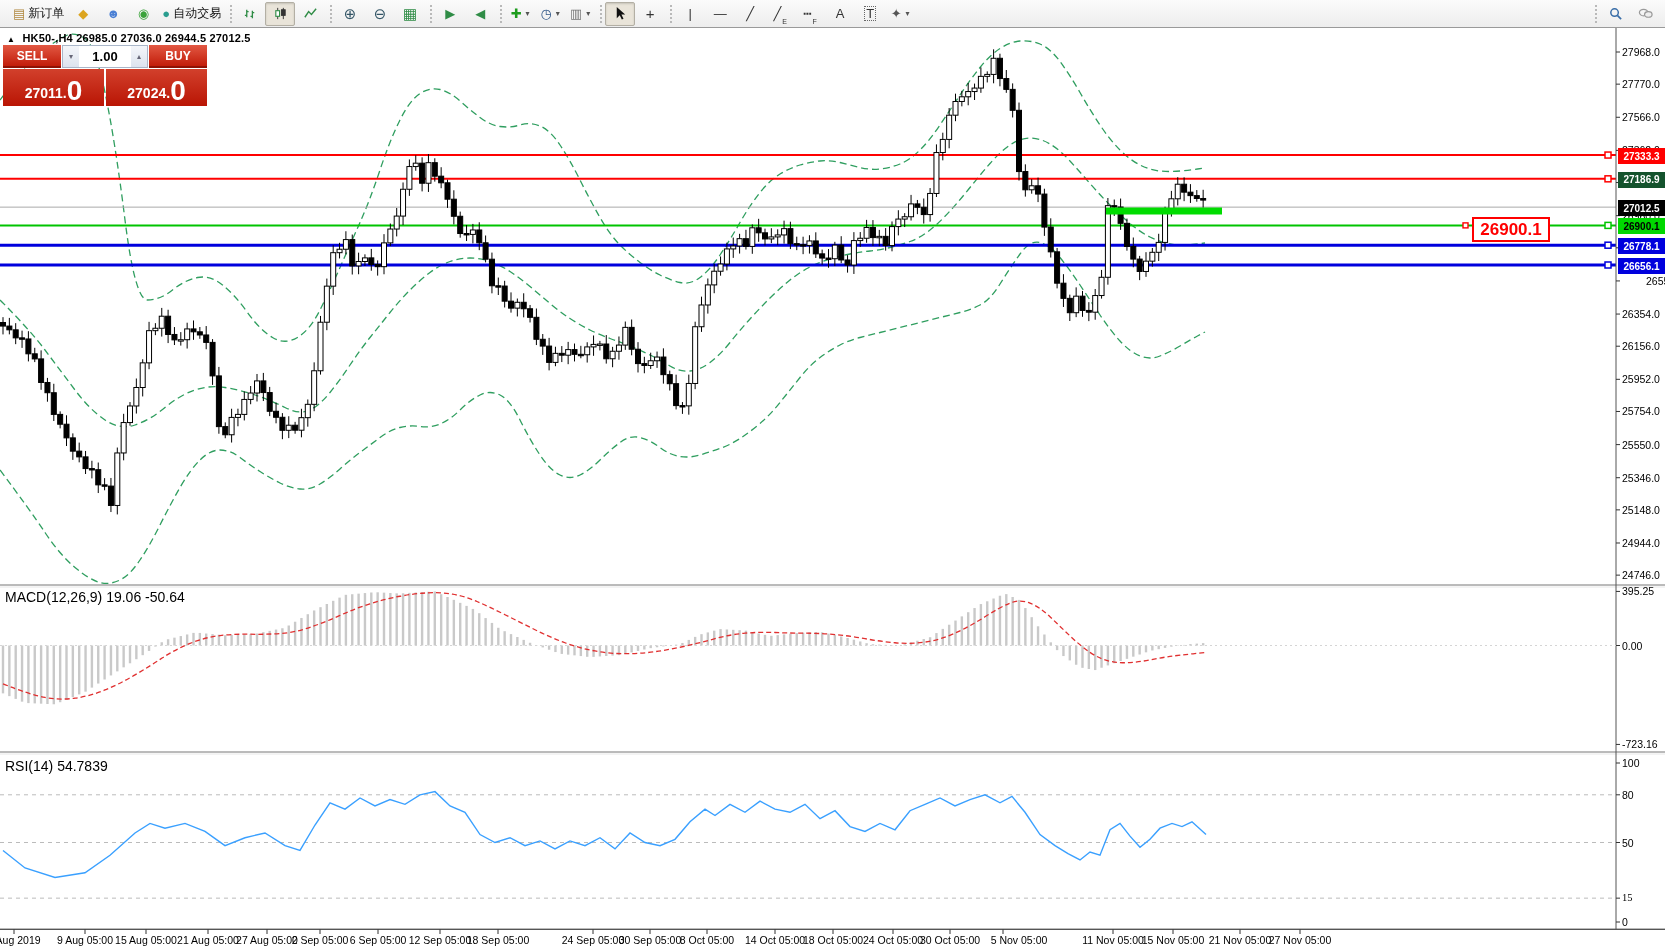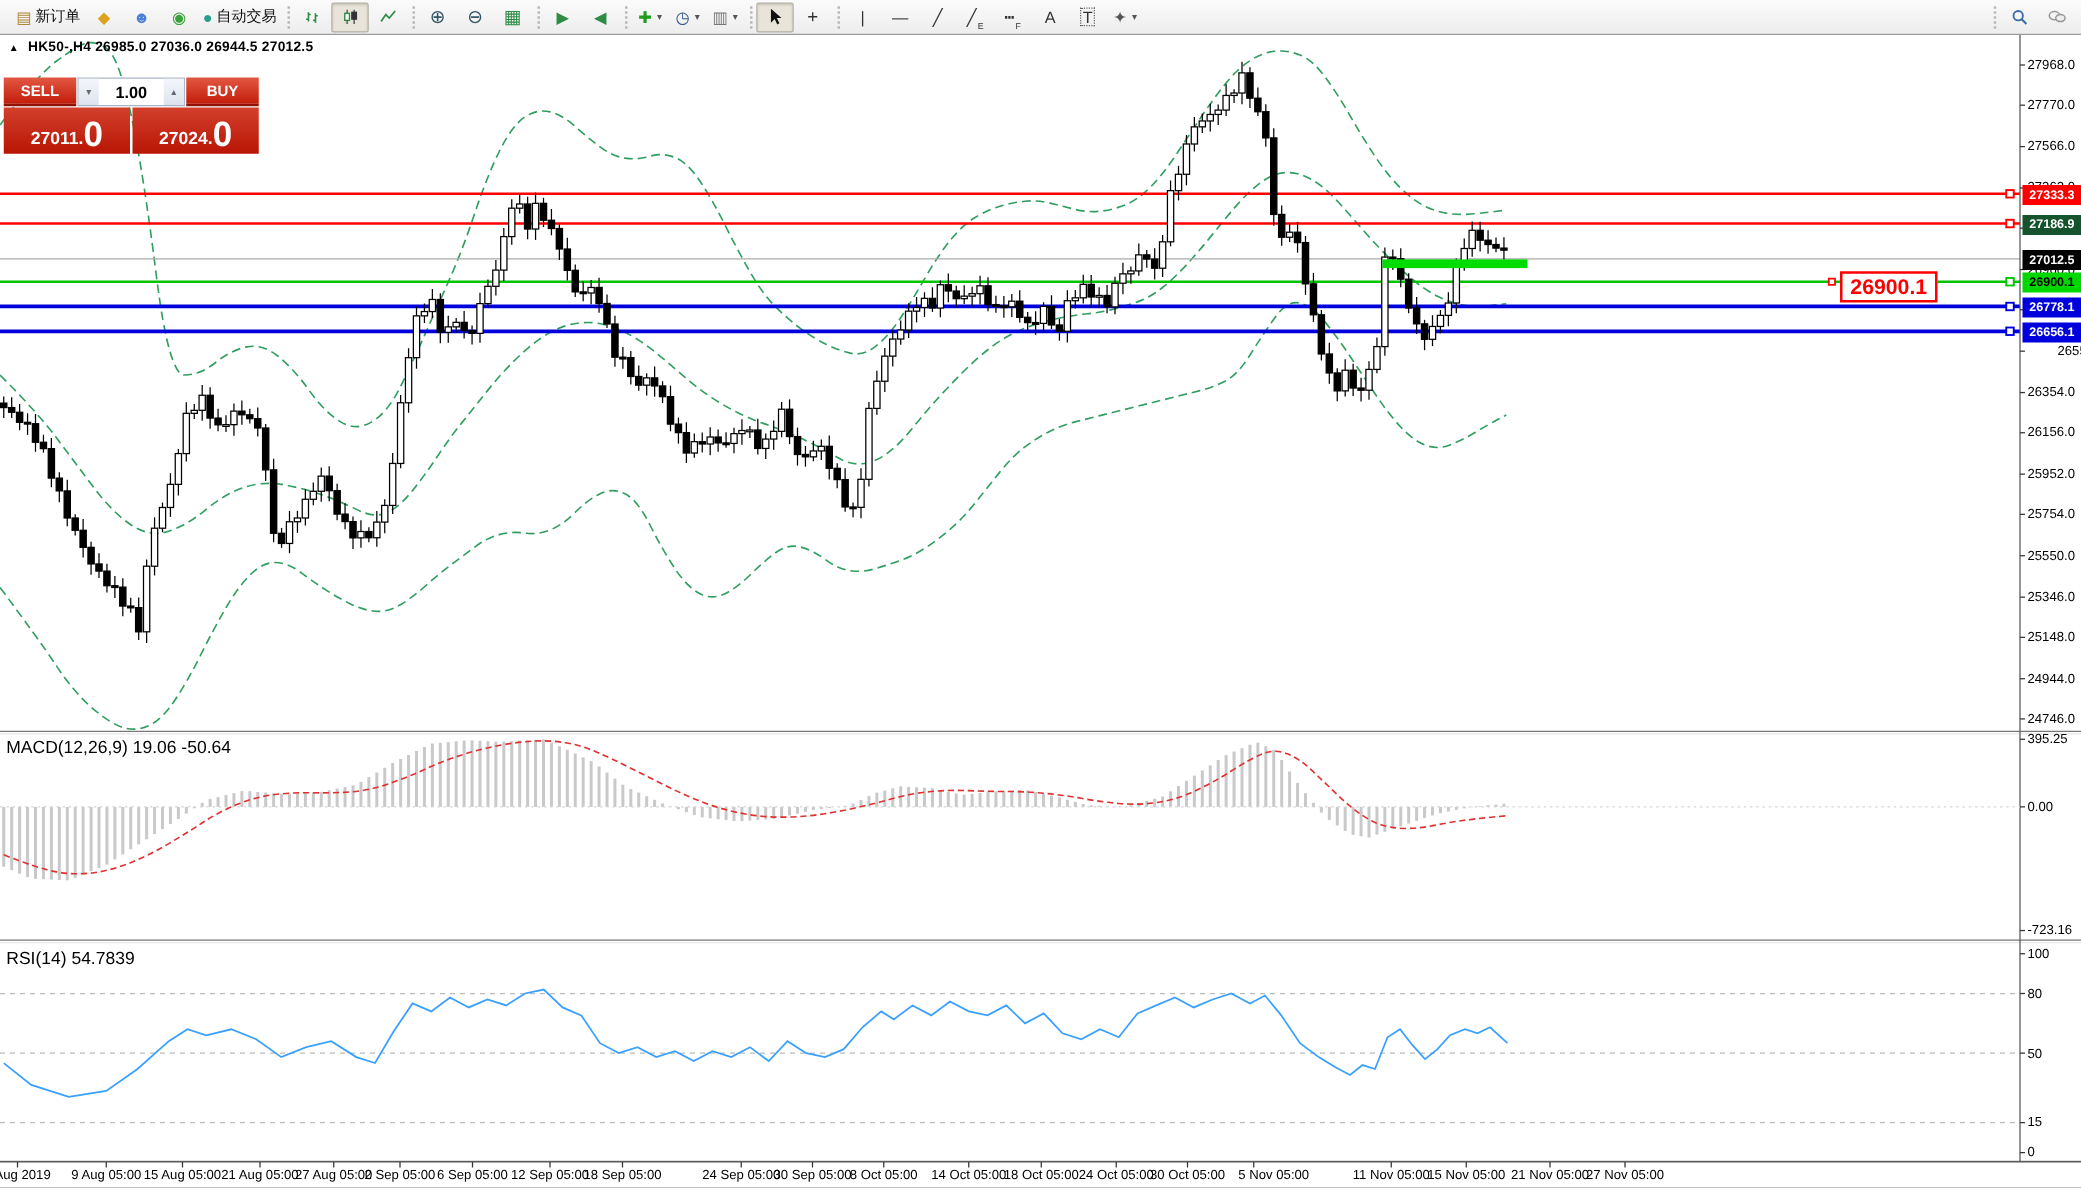--- a/index.html
+++ b/index.html
@@ -25,21 +25,21 @@
   .tb-btn .sub{font-size:7px;color:#333;align-self:flex-end;margin-left:-2px;}
   .tb-btn svg{display:block;}
   .tf-btn{height:20px;min-width:24px;padding:0 4px;display:flex;align-items:center;justify-content:center;
     font-size:11px;font-weight:bold;color:#444;border:1px solid transparent;border-radius:2px;}
   .tf-btn.active{background:#efebe1;border-color:#b3afa4;box-shadow:inset 0 1px 2px rgba(0,0,0,.18);}
   .boxT{border:1px dotted #666;padding:0 1px;font-size:10px;}
   
   #ohlc{left:7px;top:32px;font-size:11px;font-weight:bold;color:#000;letter-spacing:.2px;}
   #ohlc .tri{font-size:8px;margin-right:4px;}
   
-  #orderpanel{left:3px;top:62px;width:204px;}
+  #orderpanel{left:3px;top:45px;width:204px;}
   #op-row1{display:flex;height:23px;gap:1px;}
   .op-btn{background:linear-gradient(#e25843,#c21d0a);color:#fff;font-size:12px;font-weight:bold;
     display:flex;align-items:center;justify-content:center;border-bottom:2px solid #8f1205;box-sizing:border-box;}
   #op-sell{width:58px;}
   #op-buy{flex:1;}
   #op-spin{width:86px;background:#fff;border:1px solid #a9b6c9;display:flex;box-sizing:border-box;}
   .spin-btn{width:16px;background:linear-gradient(#f4f6fa,#dde3ee);color:#667;font-size:8px;
     display:flex;align-items:center;justify-content:center;}
   #op-vol{flex:1;display:flex;align-items:center;justify-content:center;font-size:13px;font-weight:bold;color:#000;}
   #op-row2{display:flex;height:37px;gap:2px;margin-top:1px;}
@@ -919,21 +919,21 @@
       <div class="tick-label" style="left: 1622px; top: 471.718px;">25346.0</div>
       <div class="tick-label" style="left: 1622px; top: 503.867px;">25148.0</div>
       <div class="tick-label" style="left: 1622px; top: 536.989px;">24944.0</div>
       <div class="tick-label" style="left: 1622px; top: 569.137px;">24746.0</div>
       <div class="tick-label" style="left: 1622px; top: 585.43px;">395.25</div>
       <div class="tick-label" style="left: 1622px; top: 639.5px;">0.00</div>
       <div class="tick-label" style="left: 1622px; top: 738.428px;">-723.16</div>
       <div class="tick-label" style="left: 1622px; top: 757px;">100</div>
       <div class="tick-label" style="left: 1622px; top: 788.8px;">80</div>
       <div class="tick-label" style="left: 1622px; top: 836.5px;">50</div>
-      <div class="tick-label" style="left: 1622px; top: 892.15px;">15</div>
+      <div class="tick-label" style="left: 1622px; top: 892.15px; font-family: Liberation Serif, serif;">15</div>
       <div class="tick-label" style="left: 1622px; top: 916px;">0</div>
       <div class="tag" style="top: 148.052px; background: rgb(255, 0, 0); color: rgb(255, 255, 255);">27333.3</div>
       <div class="tag" style="top: 171.823px; background: #14532d; color: rgb(255, 255, 255);">27186.9</div>
       <div class="tag" style="top: 200.139px; background: rgb(0, 0, 0); color: rgb(255, 255, 255);">27012.5</div>
       <div class="tag" style="top: 218.389px; background: rgb(0, 216, 0); color: rgb(0, 0, 0);">26900.1</div>
       <div class="tag" style="top: 238.197px; background: rgb(0, 0, 221); color: rgb(255, 255, 255);">26778.1</div>
       <div class="tag" style="top: 258.005px; background: rgb(0, 0, 221); color: rgb(255, 255, 255);">26656.1</div>
       <div class="date-label" style="left: 14px;">5 Aug 2019</div>
       <div class="date-label" style="left: 85px;">9 Aug 05:00</div>
       <div class="date-label" style="left: 146px;">15 Aug 05:00</div>

